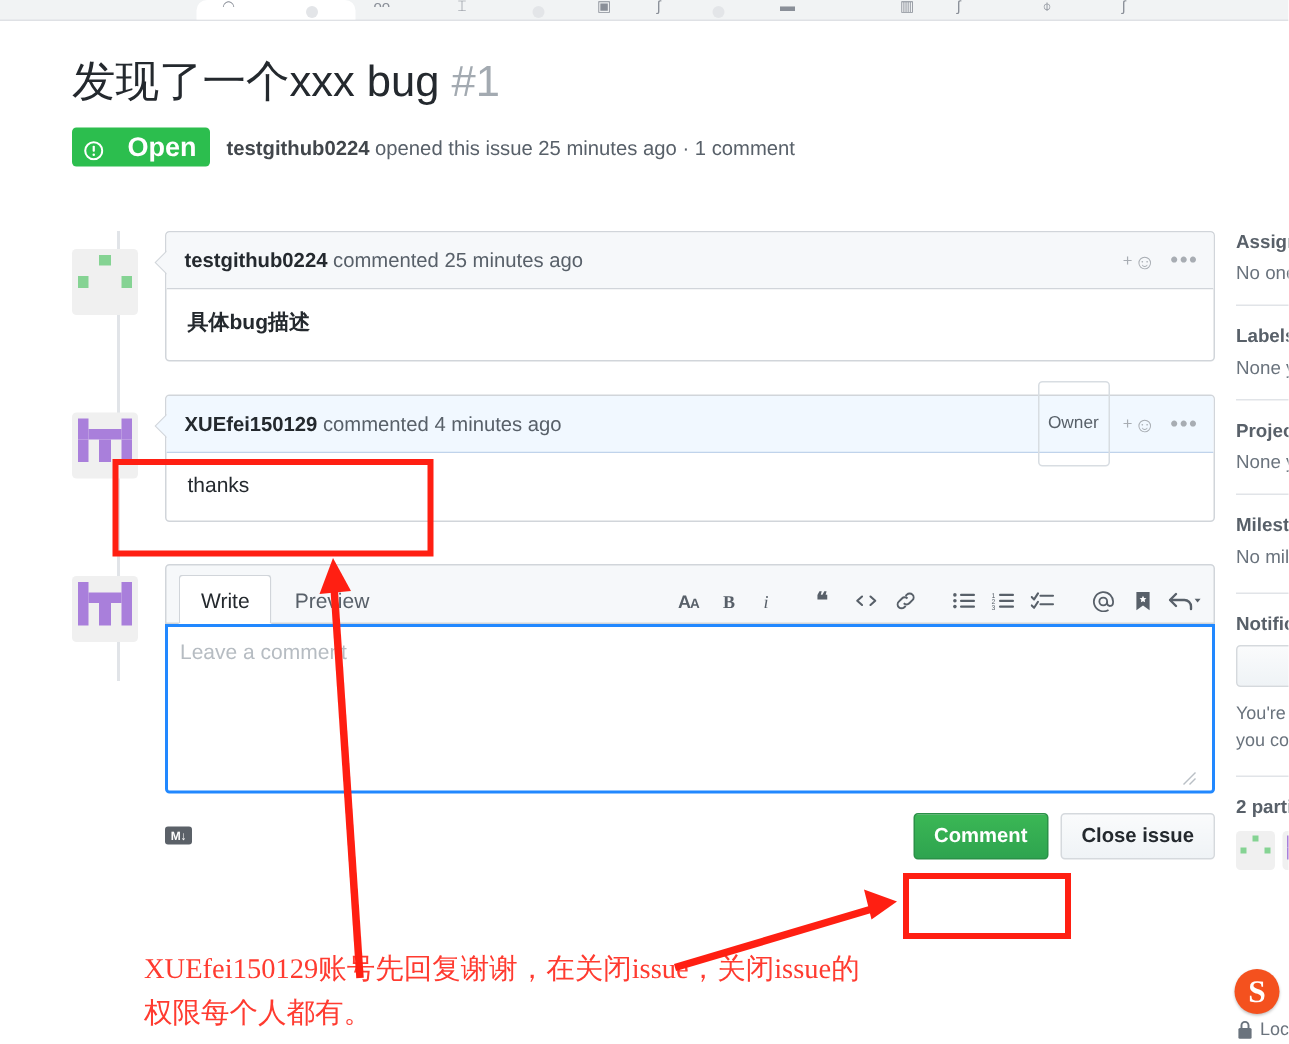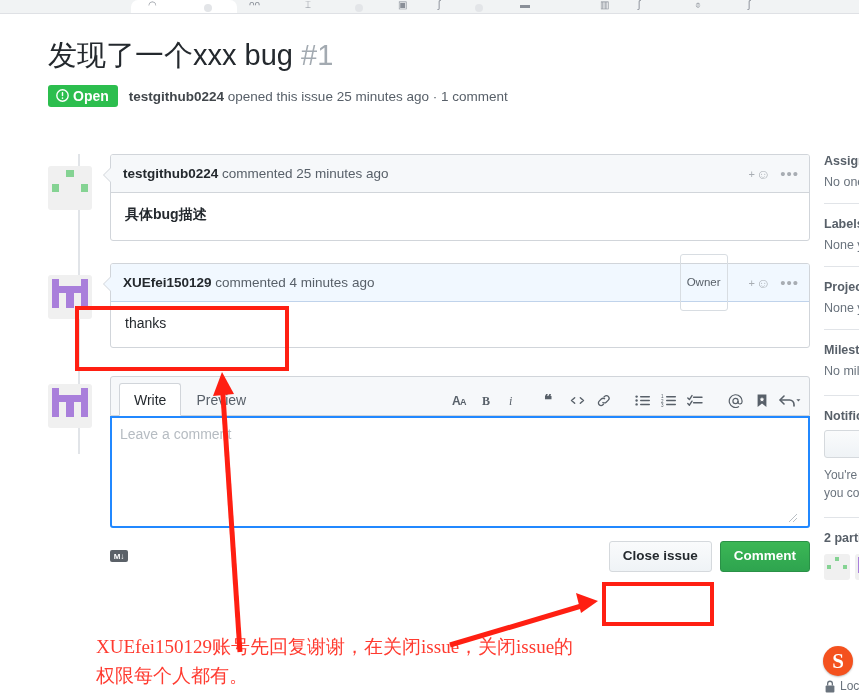--- a/index.html
+++ b/index.html
@@ -25,22 +25,22 @@
 
   
   .page { position:absolute; left:0; top:14px; width:687px; height:682px; background:#fff; }
 
   
   .issue-head { position:absolute; left:48px; top:24px; width:790px; }
   .issue-title { font-size:29px; line-height:1.22; color:#24292e; font-weight:400;
     margin:0; white-space:nowrap; }
   .issue-number { color:#a3aab1; font-weight:300; }
   .issue-meta { margin-top:12px; display:flex; align-items:center; }
-  .state-badge { display:inline-flex; align-items:flex-start; gap:4px;
-    background:#2cbe4e; color:#fff; font-size:14px; font-weight:600;
+  .state-badge { display:inline-flex; align-items:flex-end; gap:16px;
+    background:#2cbe4e; color:#fff; font-size:18px; font-weight:600;
     padding:4px 9px 4px 8px; border-radius:3px; line-height:1; }
   .state-badge svg { display:block; }
   .meta-text { margin-left:11px; font-size:13.5px; color:#586069; white-space:nowrap; }
   .meta-text b { font-weight:600; color:#41464b; }
 
   
   .timeline { position:absolute; left:48px; top:140px; width:762px; }
   .tl-line { position:absolute; left:30px; top:0; width:2px; height:300px;
     background:#e1e4e8; z-index:0; }
 
@@ -61,21 +61,21 @@
     border-right:8px solid #f6f8fa; }
   .comment-box.blue:after { border-right-color:#f1f8ff; }
 
   .c-head { height:38px; background:#f6f8fa; border-bottom:1px solid #d1d5da;
     border-radius:2px 2px 0 0; display:flex; align-items:center; padding:0 10px 0 12px;
     font-size:13.5px; color:#586069; }
   .c-head.blue { background:#f1f8ff; border-bottom-color:#c0d3eb; }
   .c-head b { color:#24292e; font-weight:600; }
   .c-head .spacer { flex:1; }
   .owner-tag { border:1px solid #d8dde2; border-radius:3px; font-size:11.5px;
-    color:#586069; padding:20px 6px; line-height:1.3; margin-right:21px; background:transparent;}
+    color:#586069; padding:20px 6px; line-height:1.3; margin-right:9px; background:transparent;}
   .react-btn { display:inline-flex; align-items:center; color:#a8adb3; font-size:12px;
     margin-right:10px; }
   .react-btn .sm { font-size:11px; margin-right:1px; }
   .react-btn .emoji { font-size:14px; line-height:1; }
   .kebab { color:#a8adb3; font-size:15px; letter-spacing:1px; line-height:1; }
 
   .c-body { padding:13px 14px 16px 14px; font-size:14px; color:#24292e; }
   .c-body.bold { font-weight:700; }
 
   
@@ -368,22 +368,22 @@
                   <line x1="9" y1="5" x2="5" y2="9"></line>
               </svg>
             </div>
           </div>
 
           <div class="form-footer">
             <span class="md-support">
               <span class="md-badge">M↓</span>
             </span>
             <span class="btn-row">
+              <button class="btn btn-comment">Comment</button>
               <button class="btn btn-close">Close issue</button>
-              <button class="btn btn-comment">Comment</button>
             </span>
           </div>
 
         </div>
       </div>
     </div>
 
     <div class="sidebar">
       <div class="sb-block">
         <div class="sb-title">Assignees</div>

